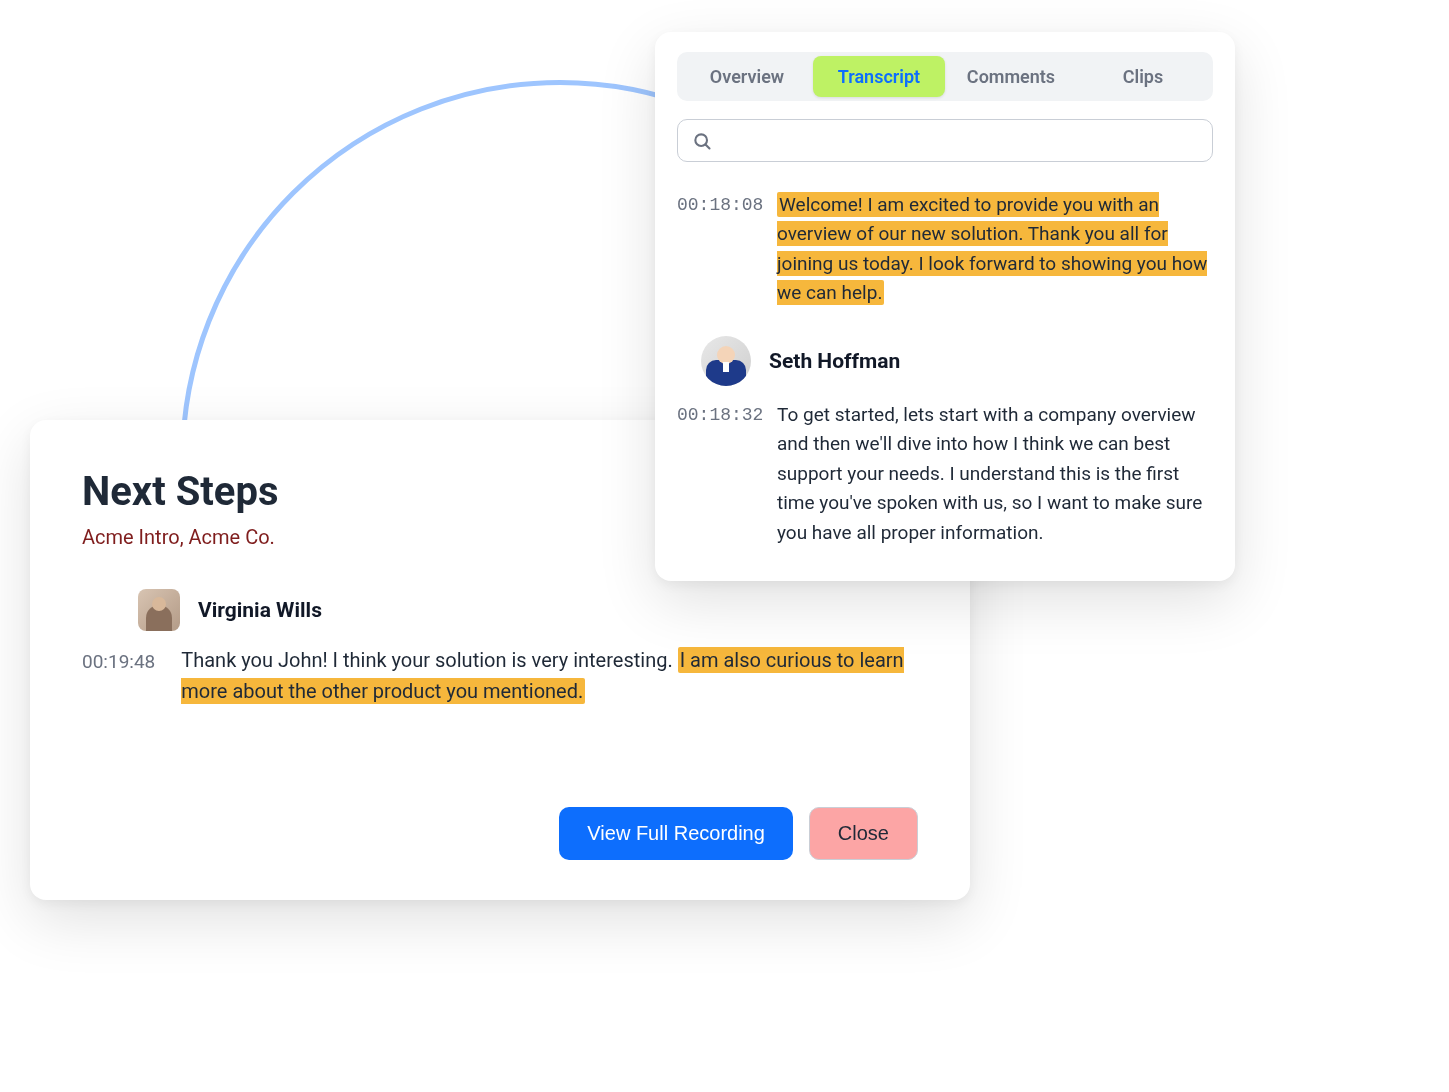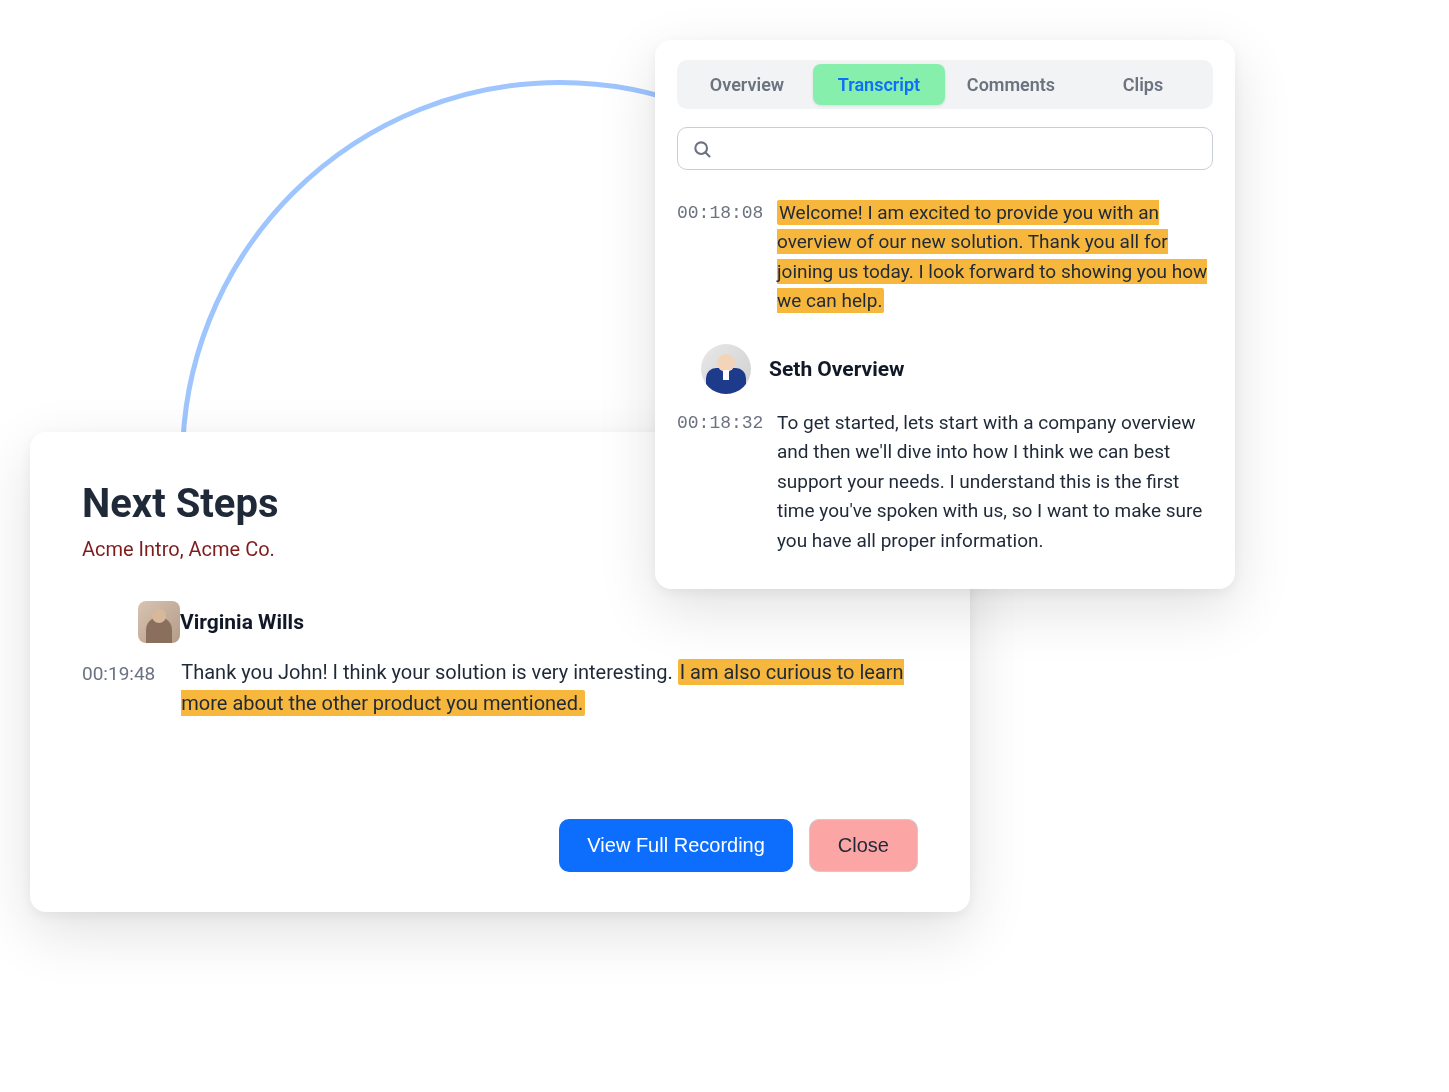--- a/index.html
+++ b/index.html
@@ -16,21 +16,21 @@
     width: 760px;
     height: 760px;
     border: 5px solid #9ec5fe;
     border-radius: 50%;
     top: 80px;
     left: 180px;
     z-index: 0;
   }
   .next-steps-card {
     position: absolute;
-    top: 432px;
+    top: 420px;
     left: 30px;
     width: 940px;
     background: #ffffff;
     border-radius: 16px;
     box-shadow: 0 20px 60px rgba(0,0,0,0.12), 0 4px 12px rgba(0,0,0,0.05);
     padding: 48px 52px 40px 52px;
     z-index: 1;
   }
   .next-steps-card h1 {
     font-size: 40px;
@@ -39,20 +39,21 @@
     margin-bottom: 10px;
   }
   .next-steps-card .subtitle {
     font-size: 20px;
     color: #7f1d1d;
     margin-bottom: 40px;
   }
   .speaker-row {
     display: flex;
     align-items: center;
+    gap: 18px;
     margin-bottom: 14px;
     margin-left: 56px;
   }
   .avatar {
     width: 42px;
     height: 42px;
     border-radius: 8px;
     background: linear-gradient(135deg, #d8c4b2, #b39b87);
     display: flex;
     align-items: flex-end;
@@ -158,21 +159,21 @@
     background: #0d6efd;
     color: #ffffff;
   }
   .btn-secondary {
     background: #fca5a5;
     color: #1f2937;
     border: 1px solid #c9ced6;
   }
   .transcript-card {
     position: absolute;
-    top: 40px;
+    top: 32px;
     left: 655px;
     width: 580px;
     background: #ffffff;
     border-radius: 16px;
     box-shadow: 0 20px 60px rgba(0,0,0,0.12), 0 4px 12px rgba(0,0,0,0.05);
     padding: 20px 22px 34px 22px;
     z-index: 2;
   }
   .tabs {
     display: flex;
@@ -185,21 +186,21 @@
     flex: 1;
     text-align: center;
     padding: 10px 0;
     font-size: 18px;
     font-weight: 600;
     color: #6b7280;
     border-radius: 8px;
     cursor: pointer;
   }
   .tab.active {
-    background: #86efac;
+    background: #bef264;
     color: #0d6efd;
     box-shadow: 0 1px 3px rgba(0,0,0,0.1);
   }
   .search-box {
     display: flex;
     align-items: center;
     border: 1px solid #c9ced6;
     border-radius: 10px;
     padding: 10px 14px;
     margin-bottom: 28px;
@@ -288,20 +289,20 @@
     <div class="tc-timestamp">00:18:08</div>
     <div class="tc-text">
       <span class="highlight">Welcome! I am excited to provide you with an overview of our new solution. Thank you all for joining us today. I look forward to showing you how we can help.</span>
     </div>
   </div>
 
   <div class="tc-speaker-row">
     <div class="avatar-circle">
       <div class="body"></div>
     </div>
-    <div class="speaker-name">Seth Overview</div>
+    <div class="speaker-name">Seth Hoffman</div>
   </div>
 
   <div class="tc-entry" style="margin-bottom:0">
     <div class="tc-timestamp">00:18:32</div>
     <div class="tc-text">To get started, lets start with a company overview and then we'll dive into how I think we can best support your needs. I understand this is the first time you've spoken with us, so I want to make sure you have all proper information.</div>
   </div>
 </div>
 
 </body></html>

